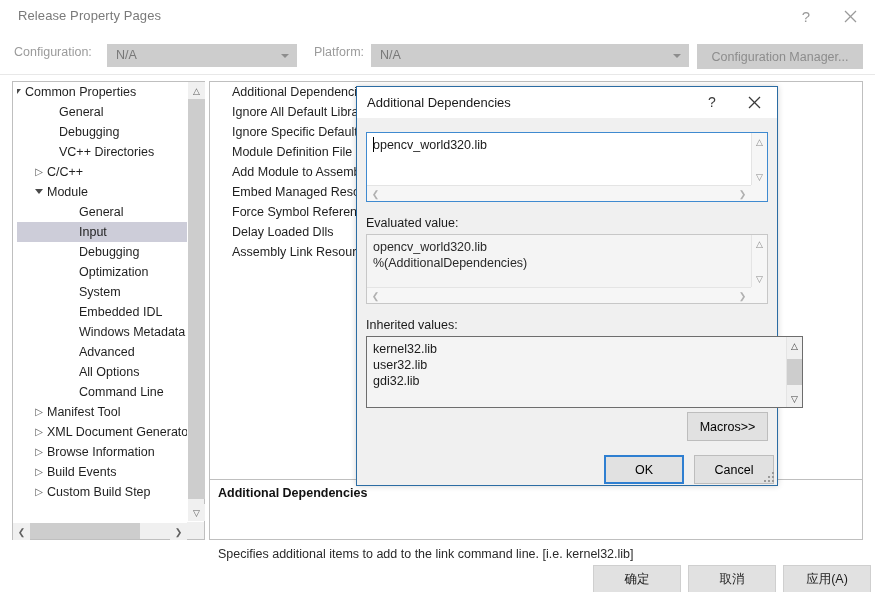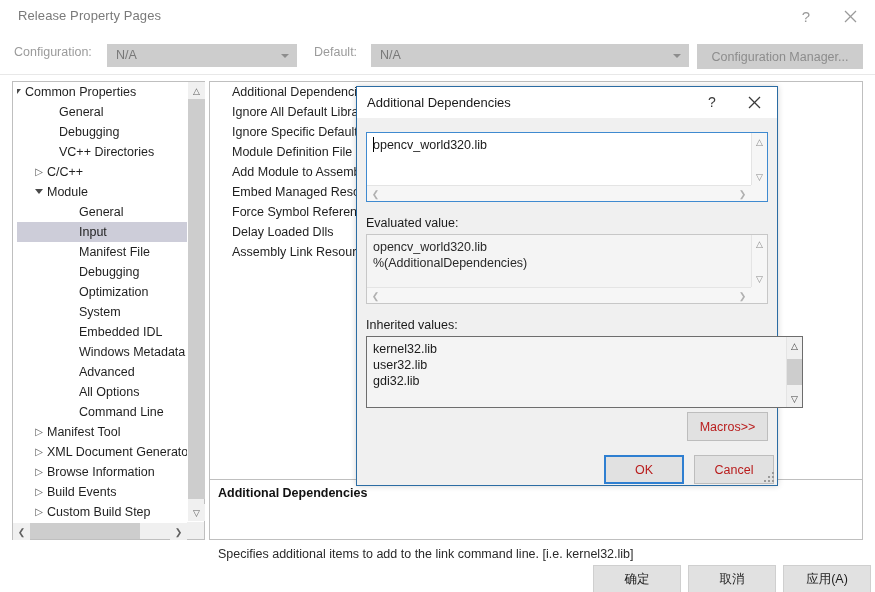--- a/index.html
+++ b/index.html
@@ -417,21 +417,21 @@
   }
   #chk-label { font-size: 12.5px; color: #1a1a1a; }
 
   .dlg-btn {
     position: absolute;
     background: #e1e1e1;
     border: 1px solid #bdbdbd;
     box-sizing: border-box;
     display: flex; align-items: center; justify-content: center;
     font-size: 12.5px;
-    color: #b91c1c;
+    color: #000000;
   }
   #btn-macros { left: 330px; top: 294px; width: 81px; height: 29px; }
   #btn-ok { left: 247px; top: 337px; width: 80px; height: 29px; border: 2px solid #2f7fd1; }
   #btn-cancel { left: 337px; top: 337px; width: 80px; height: 29px; }
 
   #resize-grip {
     position: absolute;
     right: 2px; bottom: 2px;
     width: 12px; height: 12px;
   }
@@ -452,21 +452,21 @@
     <div class="tb-btn" id="tb-close">
       <svg width="13" height="13" viewBox="0 0 13 13" aria-hidden="true">
         <line x1="1" y1="1" x2="12" y2="12" stroke="#9a9a9a" stroke-width="1.2"></line>
         <line x1="12" y1="1" x2="1" y2="12" stroke="#9a9a9a" stroke-width="1.2"></line>
       </svg>
     </div>
   </div>
 
   <div id="config-bar">
     <div class="cfg-label" id="lbl-configuration">Configuration:</div>
-    <div class="cfg-label" id="lbl-platform">Default:</div>
+    <div class="cfg-label" id="lbl-platform">Platform:</div>
   </div>
   <div class="cfg-combo" id="combo-configuration">
     <span class="cv">N/A</span>
     <span class="arrow"></span>
   </div>
   <div class="cfg-combo" id="combo-platform">
     <span class="cv">N/A</span>
     <span class="arrow"></span>
   </div>
   <div id="btn-config-manager">Configuration Manager...</div>
@@ -496,23 +496,20 @@
           <span class="tw expanded" style="left: 16px;">
             <i></i>
           </span>
           <span class="lbl" style="left: 30px;">Module</span>
         </div>
         <div class="tree-row">
           <span class="lbl" style="left: 62px;">General</span>
         </div>
         <div class="tree-row sel">
           <span class="lbl" style="left: 62px;">Input</span>
-        </div>
-        <div class="tree-row">
-          <span class="lbl" style="left: 62px;">Manifest File</span>
         </div>
         <div class="tree-row">
           <span class="lbl" style="left: 62px;">Debugging</span>
         </div>
         <div class="tree-row">
           <span class="lbl" style="left: 62px;">Optimization</span>
         </div>
         <div class="tree-row">
           <span class="lbl" style="left: 62px;">System</span>
         </div>

